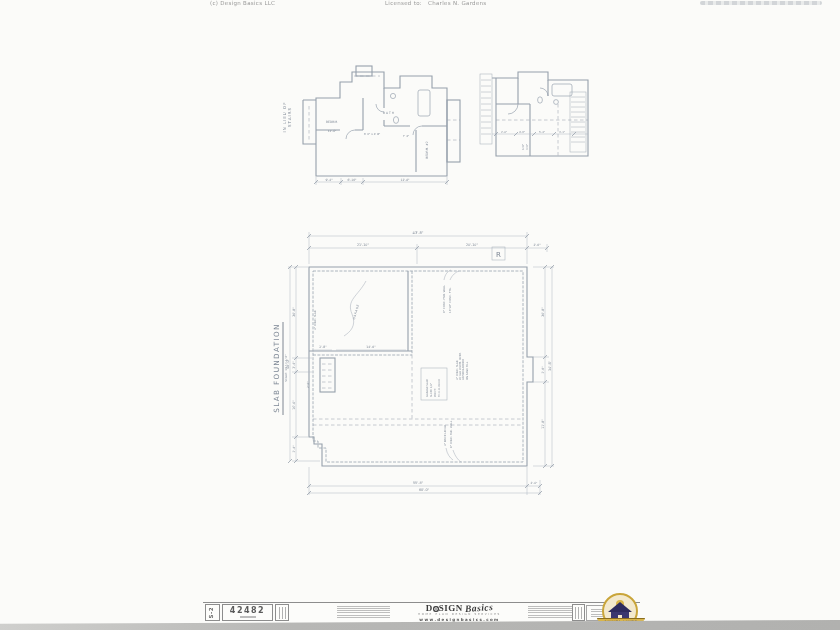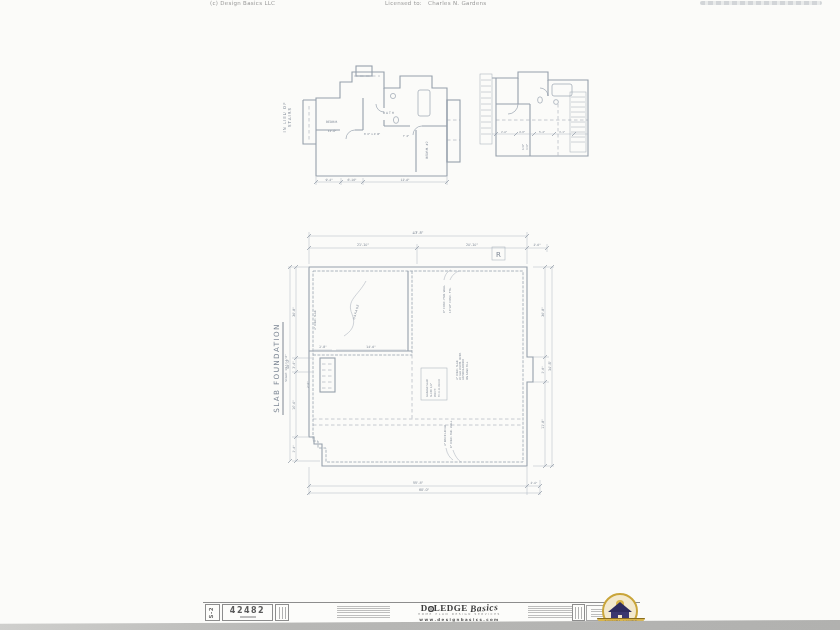--- a/index.html
+++ b/index.html
@@ -212,21 +212,21 @@
   <div class="tbox" style="left:19px;width:49px;">
     <div class="planno">42482</div>
     <div class="plansub"></div>
   </div>
   <div class="tbox" style="left:72px;width:12px;">
     <div class="vlines"></div>
   </div>
   <div class="fineprint" style="left:134px;width:53px;"></div>
   <div class="logo">
     <div class="l1">
-      <span>D</span><span class="sun"></span><span>LEDGE</span><span class="basics">Basics</span>
+      <span>D</span><span class="sun"></span><span>SIGN</span><span class="basics">Basics</span>
     </div>
     <div class="tagline">HOME PLAN DESIGN SERVICES</div>
     <div class="url">www.designbasics.com</div>
   </div>
   <div class="fineprint" style="left:325px;width:44px;"></div>
   <div class="tbox" style="left:369px;width:11px;">
     <div class="vlines"></div>
   </div>
   <div class="addr">
     <div class="vlines2"></div>

